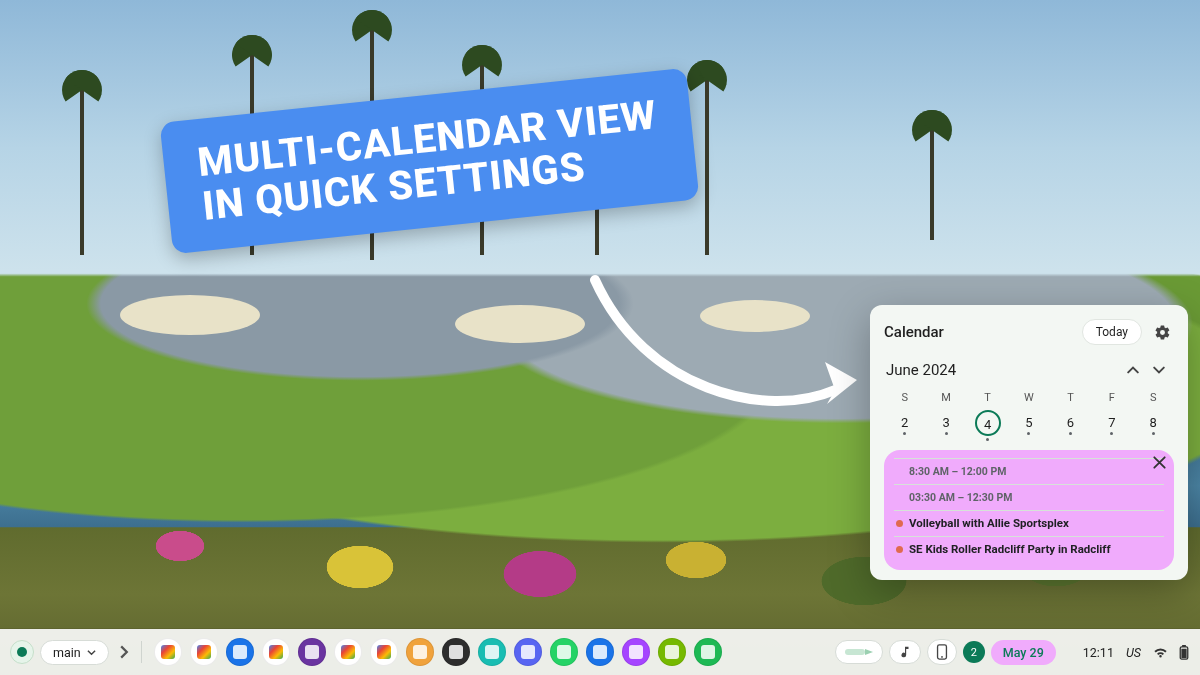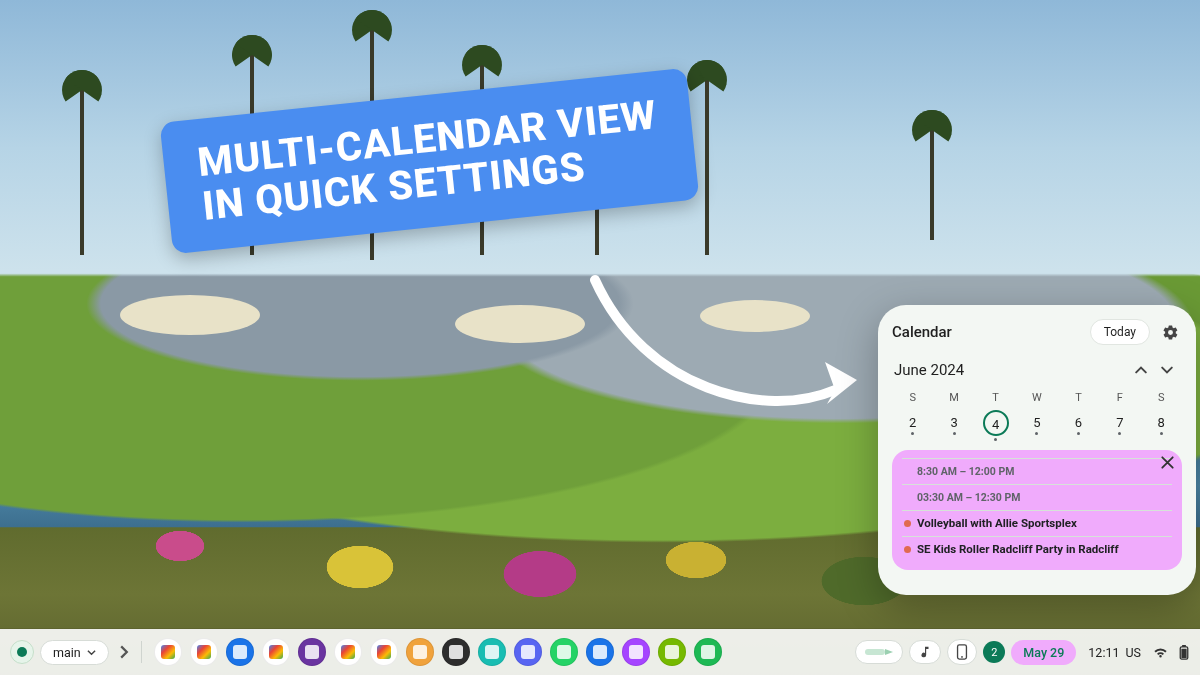--- a/index.html
+++ b/index.html
@@ -72,24 +72,24 @@
   .annotation span{ display:block; }
 
   
   .arrow {
     position:absolute; left:585px; top:270px; width:280px; height:170px;
     pointer-events:none;
   }
 
   
   .calendar-panel {
-    position:absolute; right:4px; top:305px; width:318px;
-    background:#f3f7f3; border-radius:28px;
+    position:absolute; right:12px; top:305px; width:318px;
+    background:#f3f7f3; border-radius:12px;
     box-shadow: 0 12px 40px rgba(0,0,0,.28);
-    padding:14px 14px 25px 14px;
+    padding:14px 14px 10px 14px;
     font-size:13px; color:#1f1f1f;
   }
   .cal-header{ display:flex; align-items:center; gap:8px; margin-bottom:12px;}
   .cal-title{ font-size:15px; font-weight:500; flex:1; }
   .today-chip{
     background:#fff; border-radius:14px; padding:5px 13px; font-size:12px;
     border:1px solid #e1e6e1; cursor:pointer;
   }
   .gear{ width:24px; height:24px; display:flex; align-items:center; justify-content:center; cursor:pointer; color:#444;}
   .month-row{ display:flex; align-items:center; margin:6px 2px 8px 2px; }
@@ -341,22 +341,22 @@
           <rect x="1" y="1" width="10" height="16" rx="2" fill="none" stroke="#444" stroke-width="1.5"></rect>
           <circle cx="6" cy="14.5" r="1" fill="#444"></circle>
         </svg>
     </div>
     <div class="badge-green">
       <span>2</span>
     </div>
     <div class="date-chip">
       <span>May 29</span>
     </div>
-    <span class="tray-text" style="margin-left:6px;">12:11</span>
-    <span class="tray-text" style="">US</span>
+    <span class="tray-text" style="margin-left:21px;">12:11</span>
+    <span class="tray-text" style="margin-left:6px;font-style:italic;">US</span>
     <svg width="15" height="15" viewBox="0 0 24 24" style="margin-left:6px;">
         <path fill="#333" d="M12 20a2 2 0 1 0-2-2 2 2 0 0 0 2 2zm-5.6-6.1 2.1 2.1a5 5 0 0 1 7 0l2.1-2.1a8 8 0 0 0-11.2 0zm-4.2-4.2 2.1 2.1a11 11 0 0 1 15.4 0l2.1-2.1a14 14 0 0 0-19.6 0z"></path>
       </svg>
     <svg width="12" height="15" viewBox="0 0 10 16" style="margin-left:4px;">
         <rect x="1" y="2" width="8" height="13" rx="1.5" fill="none" stroke="#333" stroke-width="1.4"></rect>
         <rect x="3" y="0" width="4" height="2" fill="#333"></rect>
         <rect x="2.2" y="4" width="5.6" height="10" fill="#333"></rect>
       </svg>
   </div>
 </div>

